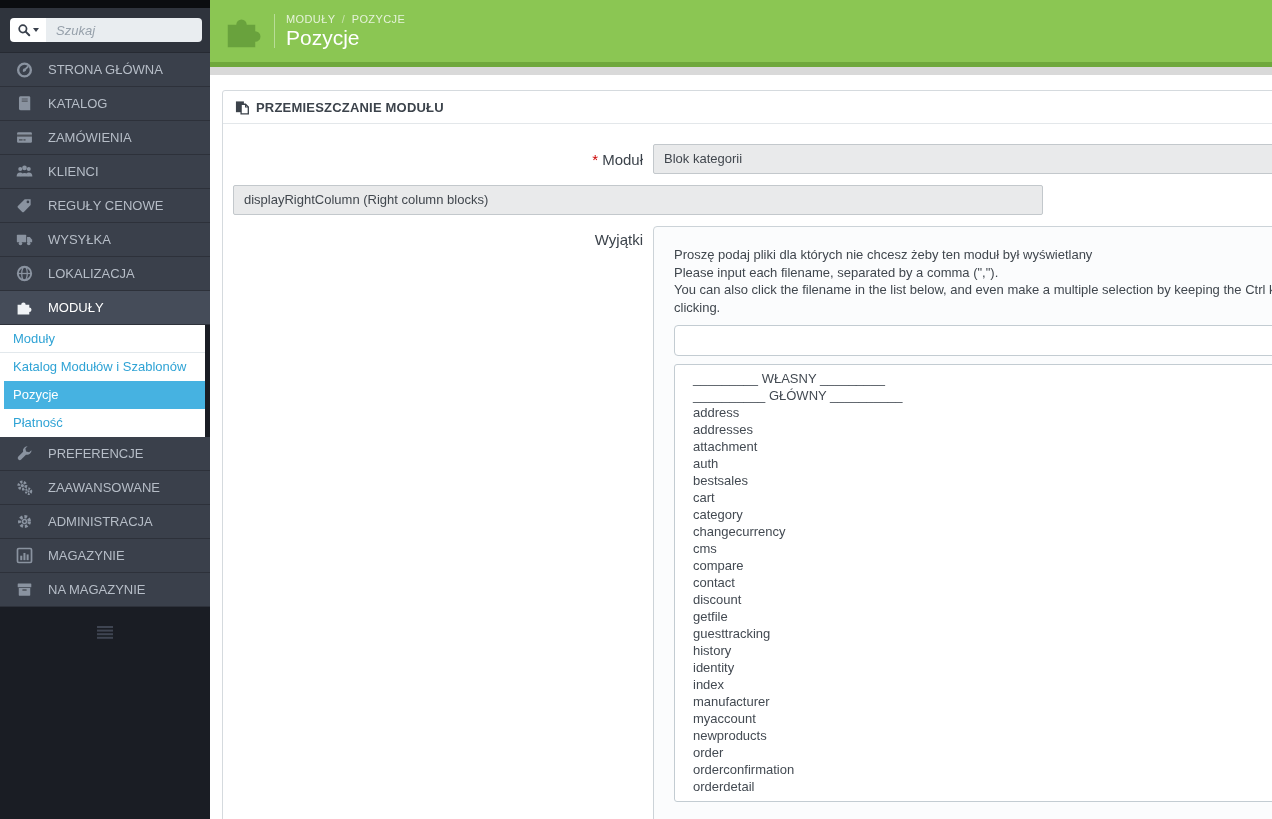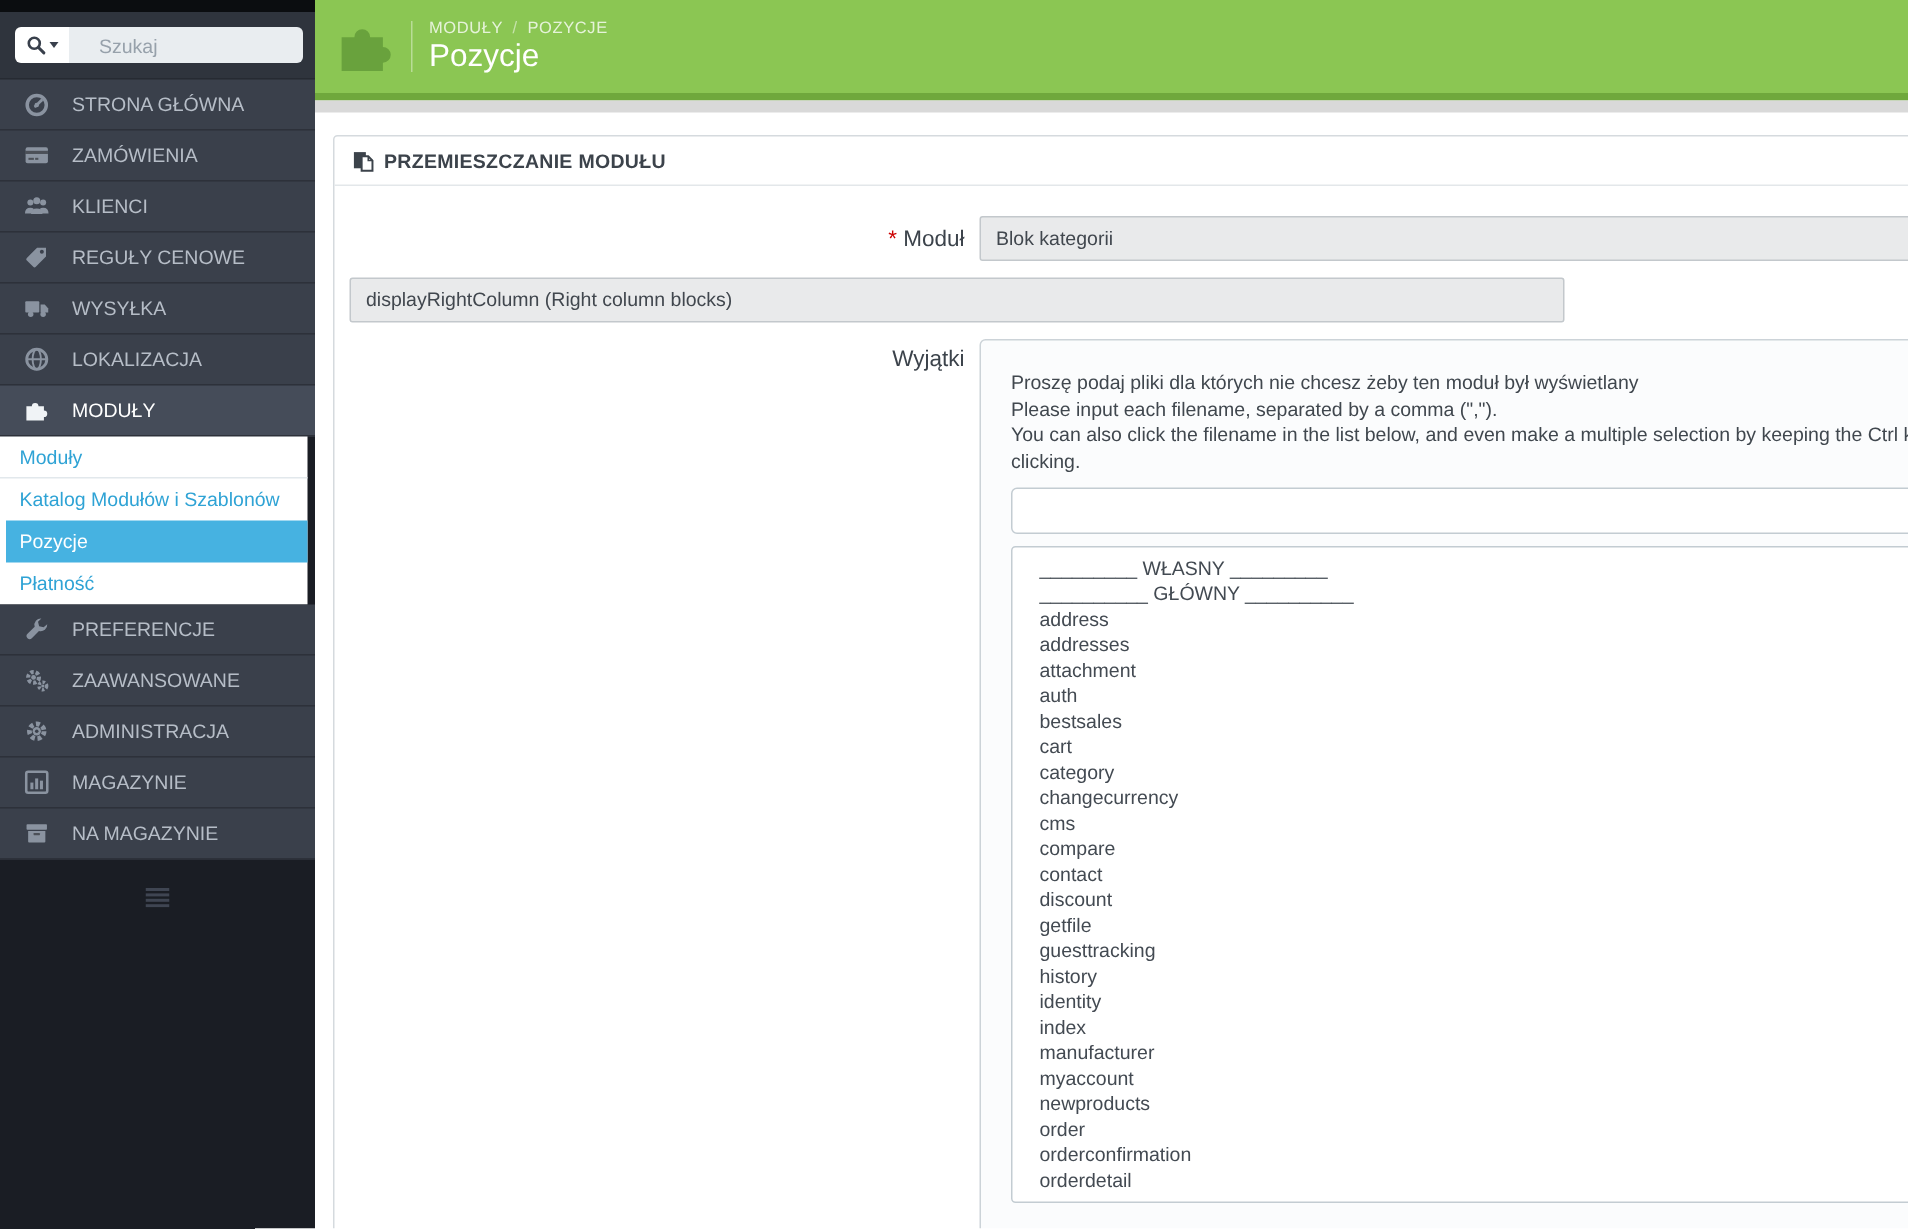--- a/index.html
+++ b/index.html
@@ -12,21 +12,21 @@
   }
   .app { display:flex; width:100%; height:100%; }
 
   
   .sidebar { width:210px; min-width:210px; height:100%; background:#1a1d24; }
   .sidebar-topstrip { height:8px; background:#0b0d10; }
   .search-wrap { background:#2f343d; padding:10px 8px 10px 10px; border-bottom:1px solid #262a32; }
   .search-box { display:flex; height:24px; border-radius:4px; overflow:hidden; }
   .search-btn { width:36px; background:#fff; border:none; display:flex; align-items:center; justify-content:center; cursor:pointer; padding:0; }
   .caret { width:0; height:0; border-left:3.5px solid transparent; border-right:3.5px solid transparent; border-top:4.5px solid #39404c; margin-left:2px; }
-  .search-input { flex:1; min-width:0; border:none; outline:none; background:#e9edf0; padding:0 20px; font-size:13px; color:#444; font-family:inherit; }
+  .search-input { flex:1; min-width:0; border:none; outline:none; background:#e9edf0; padding:0 10px; font-size:13px; color:#444; font-family:inherit;font-style:italic; }
   .search-input::placeholder { color:#97a1ab; }
 
   .nav-item { height:34px; display:flex; align-items:center; background:#3a404b; border-bottom:1px solid #2d313a; color:#b6bdc7; font-size:13px; cursor:pointer; }
   .nav-icon { width:20px; height:17px; margin:0 14px; display:flex; align-items:center; justify-content:center; color:#8a93a0; }
   .nav-icon svg { display:block; }
   .nav-item.active { background:#454c59; color:#fff; }
   .nav-item.active .nav-icon { color:#f0f3f6; }
   .nav-label { white-space:nowrap; }
 
   .submenu { background:#fff; width:205px; }
@@ -92,20 +92,29 @@
     <nav>
         <div class="nav-item">
           <span class="nav-icon">
             <svg width="17" height="17" viewBox="0 0 16 16">
               <circle cx="8" cy="8.5" r="6" fill="none" stroke="currentColor" stroke-width="2.2"></circle>
               <path d="M7.2 9.3 L11 5.5" stroke="currentColor" stroke-width="1.8" stroke-linecap="round"></path>
               <circle cx="8" cy="8.5" r="1.4" fill="currentColor"></circle>
             </svg>
           </span>
           <span class="nav-label">STRONA GŁÓWNA</span>
+        </div>
+        <div class="nav-item">
+          <span class="nav-icon">
+            <svg width="17" height="17" viewBox="0 0 16 16">
+              <path d="M4.2 1.2 L12.2 1.2 Q13.4 1.2 13.4 2.4 L13.4 14.4 L4.6 14.4 Q2.8 14.4 2.8 12.6 L2.8 2.8 Q2.8 1.4 4.2 1.2 Z" fill="currentColor"></path>
+              <path d="M5.4 3.8 h5.6 M5.4 5.8 h5.6" stroke="rgba(0,0,0,0.4)" stroke-width="1.1"></path>
+            </svg>
+          </span>
+          <span class="nav-label">KATALOG</span>
         </div>
         <div class="nav-item">
           <span class="nav-icon">
             <svg width="17" height="17" viewBox="0 0 16 16">
               <rect x="1" y="3" width="14" height="10" rx="1.2" fill="currentColor"></rect>
               <rect x="1" y="5.2" width="14" height="2" fill="rgba(0,0,0,0.45)"></rect>
               <rect x="2.8" y="9.6" width="3.4" height="1.3" fill="rgba(0,0,0,0.45)"></rect>
               <rect x="7" y="9.6" width="2" height="1.3" fill="rgba(0,0,0,0.45)"></rect>
             </svg>
           </span>

